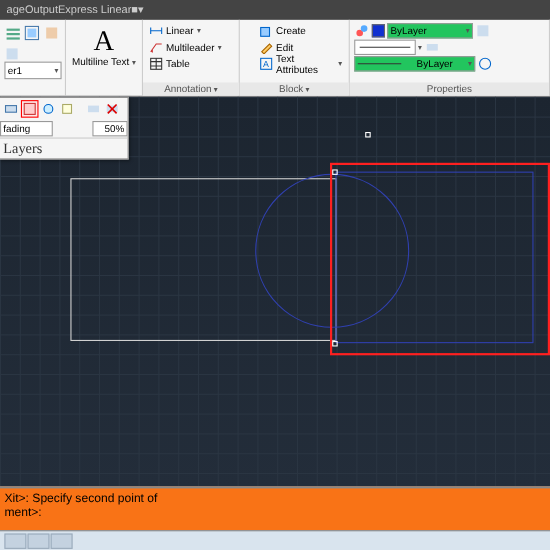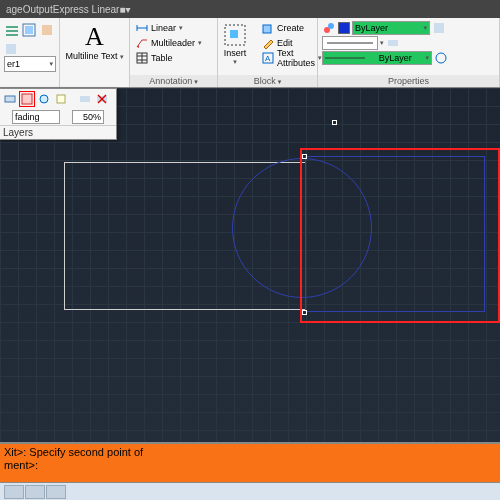--- a/index.html
+++ b/index.html
@@ -27,23 +27,23 @@
 .block-list { margin-left: 12px; }
 .props-panel { flex: 1; }
 .prop-row { display: flex; align-items: center; gap: 2px; height: 15px; }
 .swatch { width: 12px; height: 12px; border: 1px solid #666; }
 .prop-combo { border: 1px solid #999; background: #22c55e; font-size: 9px; height: 14px; padding: 0 2px; display: flex; align-items: center; justify-content: space-between; width: 78px; }
 .prop-line { width: 56px; height: 14px; border: 1px solid #999; background: #fff; display: flex; align-items: center; padding: 0 2px; }
 .floating { position: absolute; left: -1px; top: 88px; width: 118px; background: #f5f5f5; border: 1px solid #888; box-shadow: 1px 1px 3px rgba(0,0,0,0.4); z-index: 20; }
 .floating .frow { display: flex; gap: 1px; padding: 2px; }
 .fbtn { width: 16px; height: 16px; border: 1px solid transparent; display: flex; align-items: center; justify-content: center; cursor: pointer; }
 .fbtn.active { border: 1px solid #f00; background: #ffe8e8; }
-.finput-row { display: flex; padding: 1px 12px; gap: 2px; align-items: center; }
+.finput-row { display: flex; padding: 1px 0; gap: 2px; align-items: center; }
 .finput { width: 48px; height: 14px; border: 1px solid #999; background: #fff; font-size: 9px; padding: 0 2px; }
-.ffooter { font-size: 10px; color: #333; padding: 1px 3px; border-top: 1px solid #ccc; }
+.ffooter { font-size: 13px; color: #333; padding: 1px 3px; border-top: 1px solid #ccc; font-family: Liberation Serif, serif; }
 .canvas { position: absolute; left: 0; top: 88px; right: 0; bottom: 58px; background: linear-gradient(#1c2530, #232d3a); }
 .grid { position: absolute; inset: 0; background-image: linear-gradient(#2a3542 1px, transparent 1px), linear-gradient(90deg, #2a3542 1px, transparent 1px); background-size: 18px 18px; }
 .rect-white { position: absolute; left: 64px; top: 74px; width: 242px; height: 148px; border: 1px solid #d0d0d0; }
 .rect-red { position: absolute; left: 300px; top: 60px; width: 200px; height: 175px; border: 2px solid #ff2020; }
 .rect-blue { position: absolute; left: 305px; top: 68px; width: 180px; height: 156px; border: 1px solid #3040b0; }
 .circle { position: absolute; left: 232px; top: 70px; width: 140px; height: 140px; border: 1px solid #3040b0; border-radius: 50%; }
 .handle { position: absolute; width: 5px; height: 5px; border: 1px solid #fff; background: transparent; }
 .cmdarea { position: absolute; left: 0; right: 0; bottom: 18px; height: 40px; background: #f97316; border-top: 2px solid #888; font-family: "Consolas", monospace; font-size: 11px; padding: 2px 4px; color: #000; white-space: pre; }
 .statusbar { position: absolute; left: 0; right: 0; bottom: 0; height: 18px; background: #d9e4ee; border-top: 1px solid #888; display: flex; align-items: center; padding: 0 4px; gap: 1px; }
 .sbtn { width: 20px; height: 14px; background: #c4d2e0; border: 1px solid #9ab; }
@@ -124,28 +124,20 @@
             <line x1="1" y1="4" x2="11" y2="4" stroke="#333"></line>
             <line x1="1" y1="8" x2="11" y2="8" stroke="#333"></line>
             <line x1="6" y1="1" x2="6" y2="11" stroke="#333"></line>
           </svg></span>
       <span>Table</span>
     </div>
     <div class="panel-title"><span>Annotation</span><span class="arrow">▾</span></div>
   </div>
 
   <div class="panel block-panel" style="flex-direction:row">
-    <div class="insert-big">
-      <svg class="insert-svg">
-          <rect x="3" y="3" width="20" height="20" fill="none" stroke="#333" stroke-dasharray="2 2"></rect>
-          <rect x="8" y="8" width="8" height="8" fill="#5bf"></rect>
-        </svg>
-      <span>Insert</span>
-      <span class="dd-arrow">▾</span>
-    </div>
     <div class="block-list">
       <div class="list-btn">
         <span class="tinyicon"><svg width="12" height="12">
               <rect x="1" y="3" width="8" height="8" fill="#9cf" stroke="#06c"></rect>
             </svg></span>
         <span>Create</span>
       </div>
       <div class="list-btn">
         <span class="tinyicon"><svg width="12" height="12">
               <path d="M2 10 L9 3 L11 5 L4 12 Z" fill="#fc6" stroke="#a60"></path>

